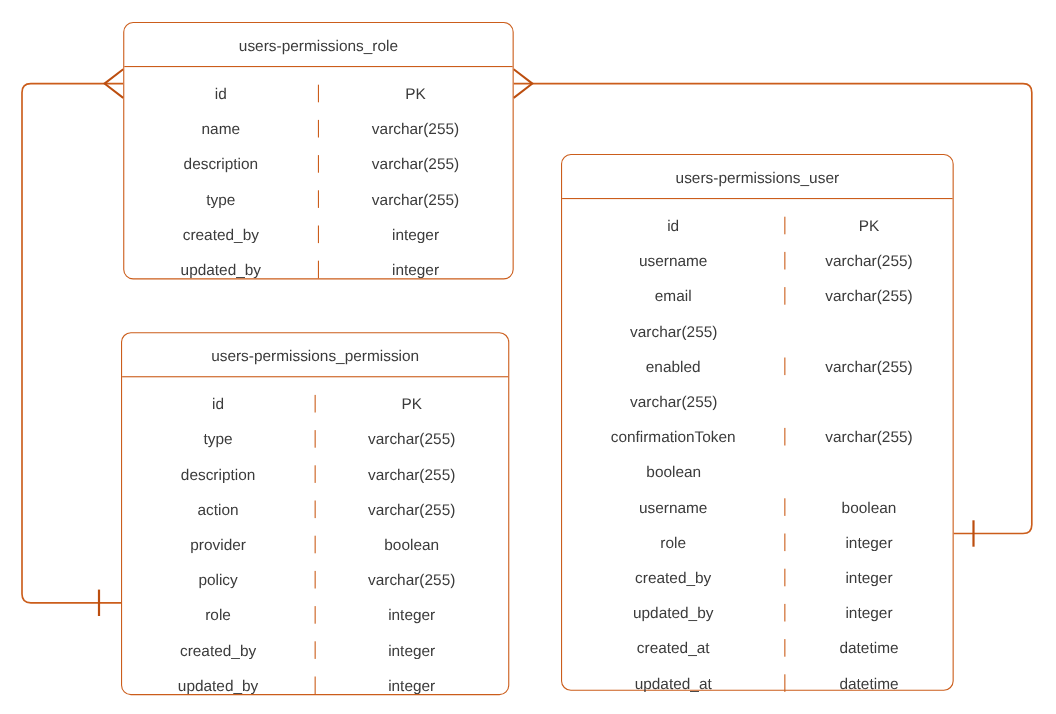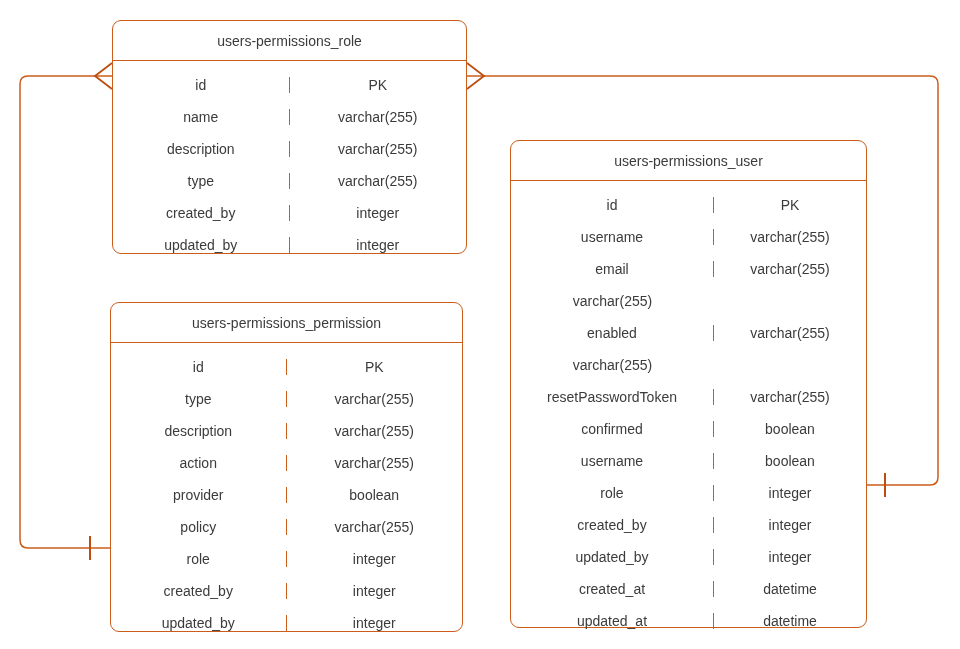--- a/index.html
+++ b/index.html
@@ -183,25 +183,24 @@
           <div class="cell type">varchar(255)</div>
         </div>
         <div class="row">
           <div class="cell name">enabled</div>
           <div class="cell type">varchar(255)</div>
         </div>
         <div class="row">
           <div class="cell type">varchar(255)</div>
         </div>
         <div class="row">
-          <div class="cell name">resetPasswordToken</div>
-          <div class="cell type">varchar(255)</div>
-        </div>
-        <div class="row">
-          <div class="cell name">confirmed</div>
+          <div class="cell name">confirmationToken</div>
+          <div class="cell type">varchar(255)</div>
+        </div>
+        <div class="row">
           <div class="cell type">boolean</div>
         </div>
         <div class="row">
           <div class="cell name">username</div>
           <div class="cell type">boolean</div>
         </div>
         <div class="row">
           <div class="cell name">role</div>
           <div class="cell type">integer</div>
         </div>

